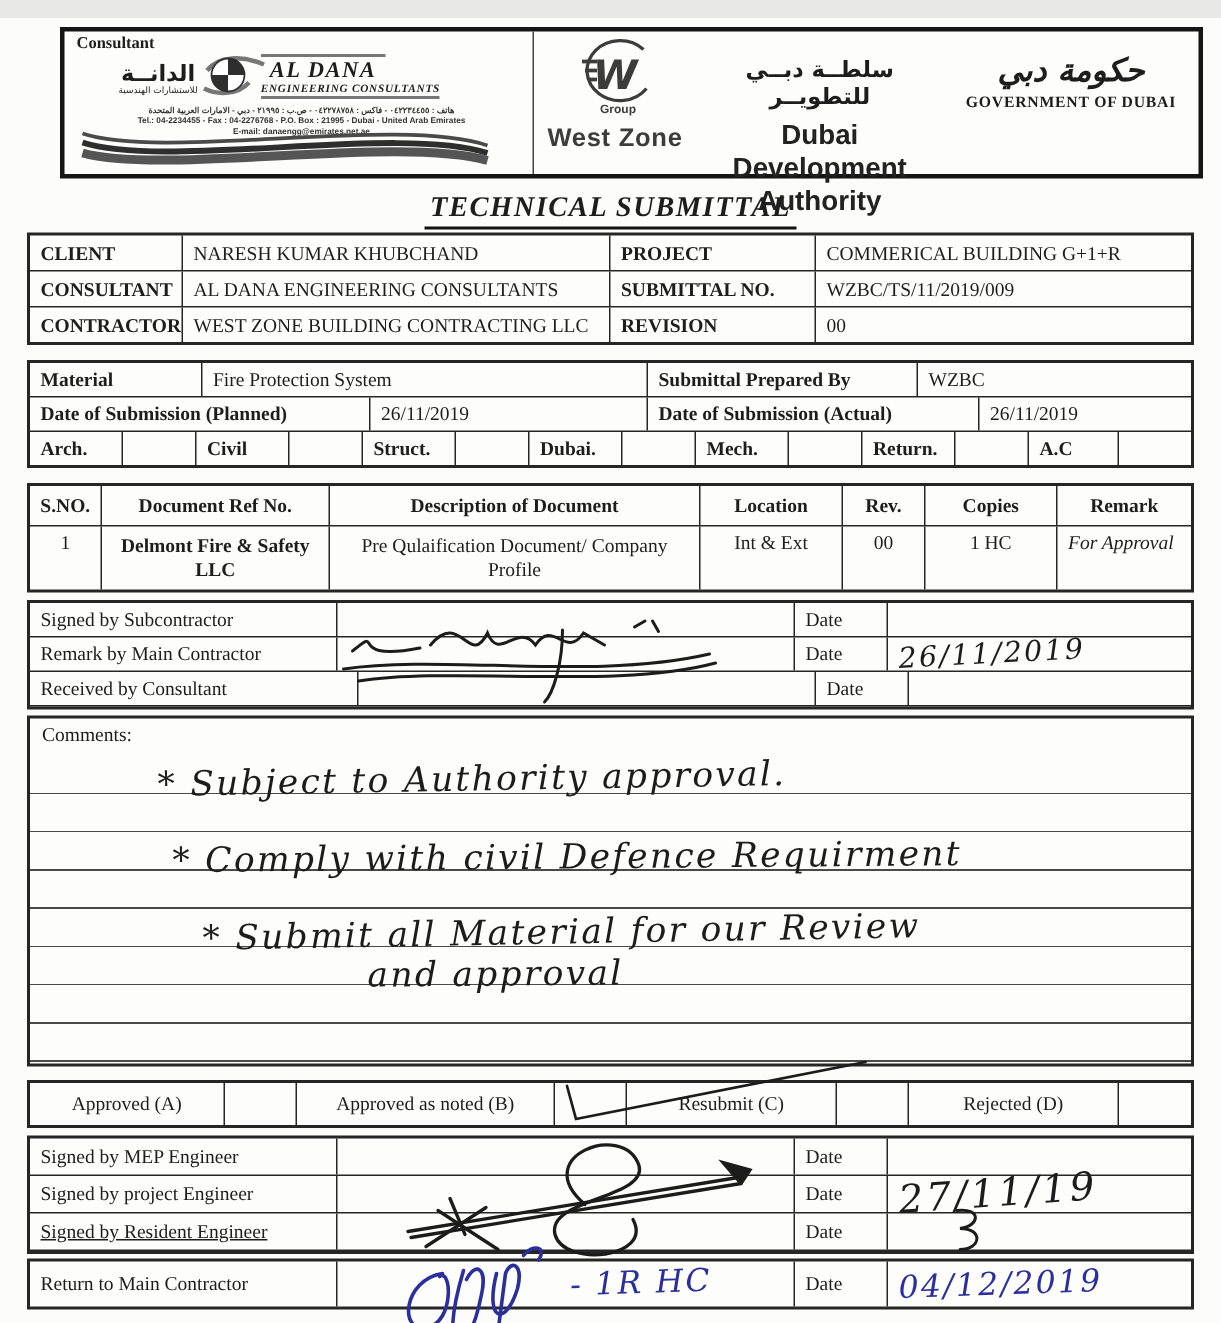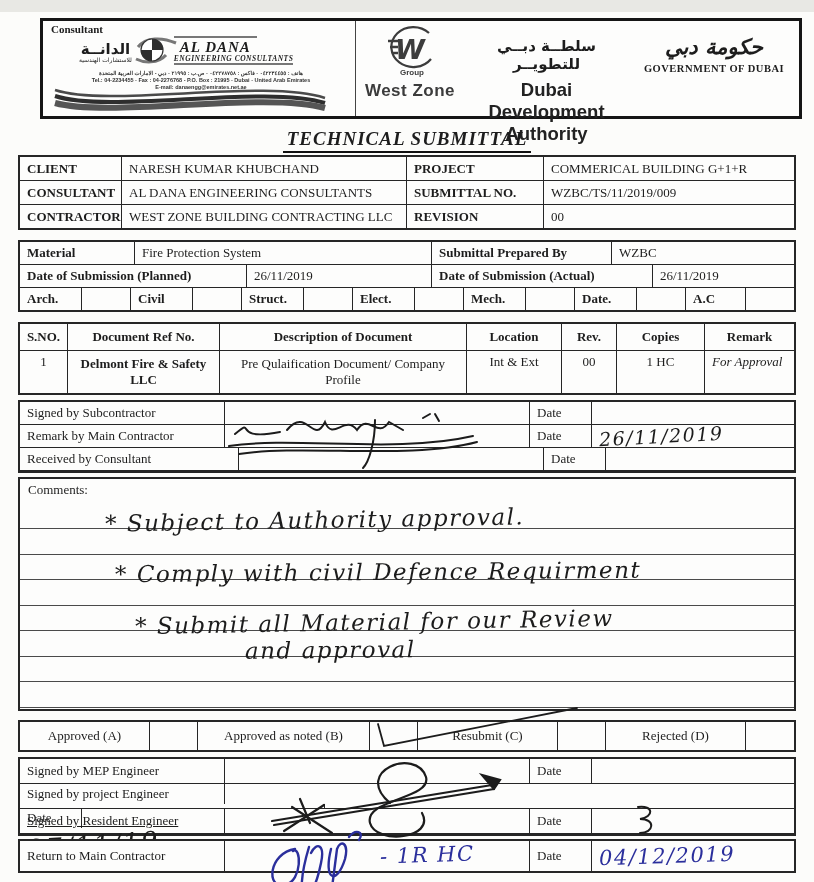--- a/index.html
+++ b/index.html
@@ -162,25 +162,25 @@
       <div class="cell lbl" style="width:221px;">Date of Submission (Actual)</div>
       <div class="cell" style="flex:1;">26/11/2019</div>
     </div>
     <div class="row" style="height:22px;">
       <div class="cell lbl" style="width:62px;">Arch.</div>
       <div class="cell" style="width:49px;"></div>
       <div class="cell lbl" style="width:62px;">Civil</div>
       <div class="cell" style="width:49px;"></div>
       <div class="cell lbl" style="width:62px;">Struct.</div>
       <div class="cell" style="width:49px;"></div>
-      <div class="cell lbl" style="width:62px;">Elect.</div>
+      <div class="cell lbl" style="width:62px;">Dubai.</div>
       <div class="cell" style="width:49px;"></div>
       <div class="cell lbl" style="width:62px;">Mech.</div>
       <div class="cell" style="width:49px;"></div>
-      <div class="cell lbl" style="width:62px;">Date.</div>
+      <div class="cell lbl" style="width:62px;">Return.</div>
       <div class="cell" style="width:49px;"></div>
       <div class="cell lbl" style="width:60px;">A.C</div>
       <div class="cell" style="flex:1;"></div>
     </div>
   </div>
 
   <div class="tbl" style="top:310px;">
     <div class="row" style="height:26px;">
       <div class="cell lbl ctr" style="width:48px;">S.NO.</div>
       <div class="cell lbl ctr" style="width:152px;">Document Ref No.</div>
@@ -265,21 +265,21 @@
     </div>
   </div>
 
   <div class="tbl" style="top:745px;">
     <div class="row" style="height:24px;">
       <div class="cell" style="width:205px;">Signed by MEP Engineer</div>
       <div class="cell" style="width:305px;"></div>
       <div class="cell" style="width:62px;">Date</div>
       <div class="cell" style="flex:1;"></div>
     </div>
-    <div class="row" style="height:24px;flex-direction:column;">
+    <div class="row" style="height:24px;">
       <div class="cell" style="width:205px;">Signed by project Engineer</div>
       <div class="cell" style="width:305px;"></div>
       <div class="cell" style="width:62px;">Date</div>
       <div class="cell" style="flex:1;">
         <span class="hand" style="font-size:26px;transform:rotate(-4deg);letter-spacing:2px;">27/11/19</span>
       </div>
     </div>
     <div class="row" style="height:24px;">
       <div class="cell" style="width:205px;text-decoration:underline;">Signed by Resident Engineer</div>
       <div class="cell" style="width:305px;"></div>

